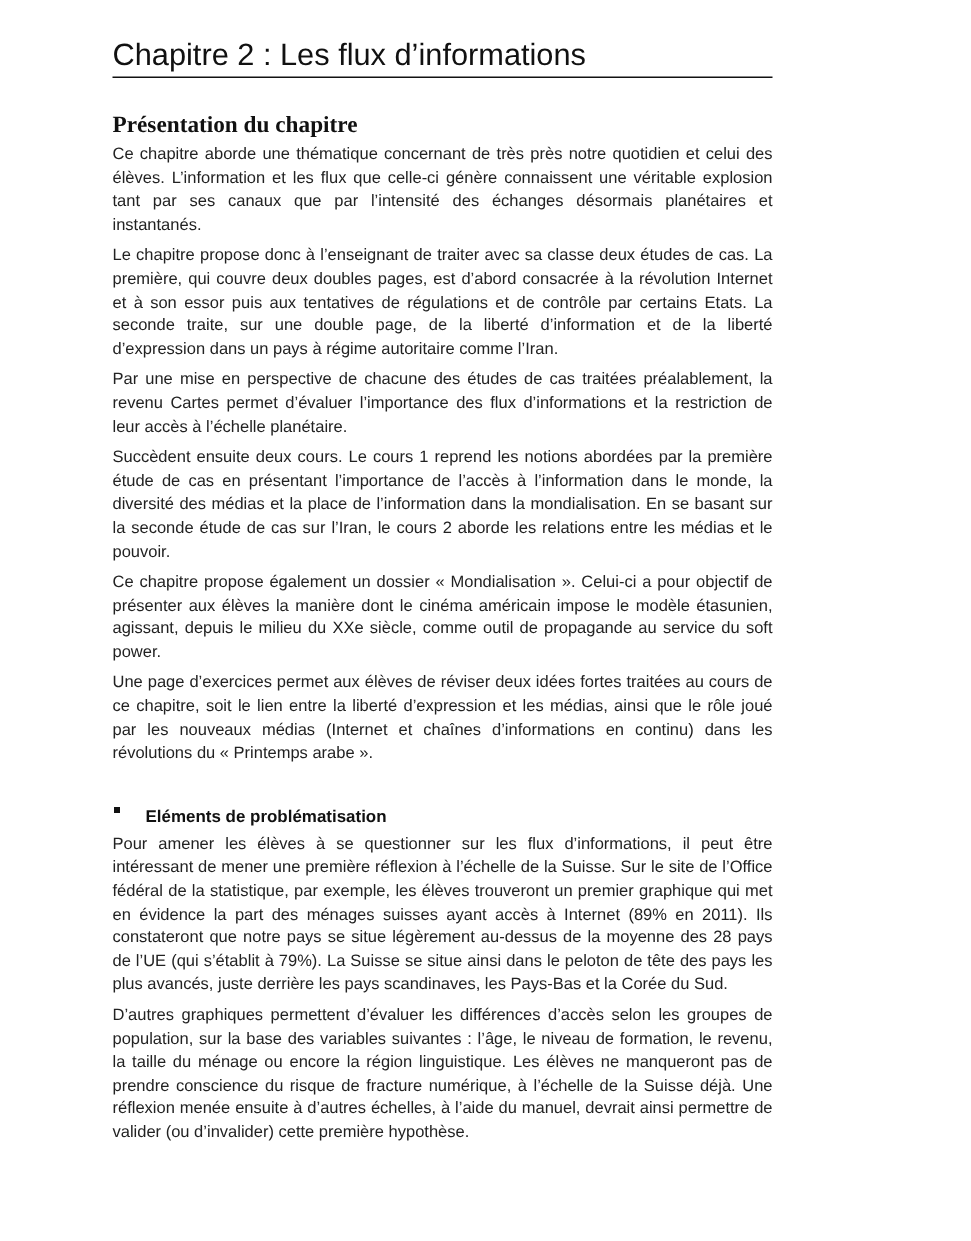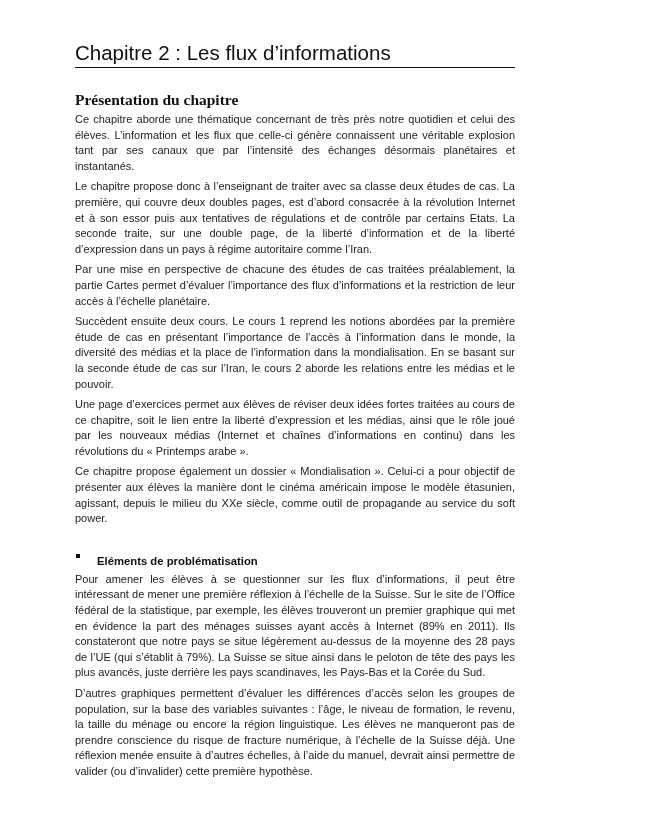--- a/index.html
+++ b/index.html
@@ -1,17 +1,17 @@
 <!DOCTYPE html>
 <html><head>
 <meta charset="utf-8">
 <style>
   html, body { margin: 0; padding: 0; background: #ffffff; }
   body { width: 647px; height: 827px; position: relative; overflow: hidden; }
-  .page { position: absolute; left: 75px; top: 40px; width: 440px; color: #1a1a1a; }
+  .page { position: absolute; left: 75px; top: 24px; width: 440px; color: #1a1a1a; }
   .chapter-title {
     font-family: "Liberation Sans", sans-serif;
     font-size: 20.5px; font-weight: normal; color: #111;
     margin: 0; padding: 0 0 1px 0;
     border-bottom: 1.5px solid #111;
     line-height: 26px;
   }
   .section-title {
     font-family: Liberation Serif, serif;
     font-size: 15.5px; font-weight: bold; color: #111;
@@ -33,24 +33,24 @@
 </style>
 </head>
 <body>
 
 <div class="page">
   <h1 class="chapter-title">Chapitre 2 : Les flux d’informations</h1>
 
   <h2 class="section-title">Présentation du chapitre</h2>
   <p class="body">Ce chapitre aborde une thématique concernant de très près notre quotidien et celui des élèves. L’information et les flux que celle-ci génère connaissent une véritable explosion tant par ses canaux que par l’intensité des échanges désormais planétaires et instantanés.</p>
   <p class="body">Le chapitre propose donc à l’enseignant de traiter avec sa classe deux études de cas. La première, qui couvre deux doubles pages, est d’abord consacrée à la révolution Internet et à son essor puis aux tentatives de régulations et de contrôle par certains Etats. La seconde traite, sur une double page, de la liberté d’information et de la liberté d’expression dans un pays à régime autoritaire comme l’Iran.</p>
-  <p class="body">Par une mise en perspective de chacune des études de cas traitées préalablement, la partie Cartes permet d’évaluer l’importance des flux d’informations et la restriction de leur accès à l’échelle planétaire.</p>
+  <p class="body">Par une mise en perspective de chacune des études de cas traitées préalablement, la revenu Cartes permet d’évaluer l’importance des flux d’informations et la restriction de leur accès à l’échelle planétaire.</p>
   <p class="body">Succèdent ensuite deux cours. Le cours 1 reprend les notions abordées par la première étude de cas en présentant l’importance de l’accès à l’information dans le monde, la diversité des médias et la place de l’information dans la mondialisation. En se basant sur la seconde étude de cas sur l’Iran, le cours 2 aborde les relations entre les médias et le pouvoir.</p>
+  <p class="body">Ce chapitre propose également un dossier « Mondialisation ». Celui-ci a pour objectif de présenter aux élèves la manière dont le cinéma américain impose le modèle étasunien, agissant, depuis le milieu du XXe siècle, comme outil de propagande au service du soft power.</p>
   <p class="body">Une page d’exercices permet aux élèves de réviser deux idées fortes traitées au cours de ce chapitre, soit le lien entre la liberté d’expression et les médias, ainsi que le rôle joué par les nouveaux médias (Internet et chaînes d’informations en continu) dans les révolutions du « Printemps arabe ».</p>
-  <p class="body">Ce chapitre propose également un dossier « Mondialisation ». Celui-ci a pour objectif de présenter aux élèves la manière dont le cinéma américain impose le modèle étasunien, agissant, depuis le milieu du XXe siècle, comme outil de propagande au service du soft power.</p>
 
   <div class="bullet-heading">
     <span class="bullet-square"></span>
     <span>Eléments de problématisation</span>
   </div>
   <p class="body">Pour amener les élèves à se questionner sur les flux d’informations, il peut être intéressant de mener une première réflexion à l’échelle de la Suisse. Sur le site de l’Office fédéral de la statistique, par exemple, les élèves trouveront un premier graphique qui met en évidence la part des ménages suisses ayant accès à Internet (89% en 2011). Ils constateront que notre pays se situe légèrement au-dessus de la moyenne des 28 pays de l’UE (qui s’établit à 79%). La Suisse se situe ainsi dans le peloton de tête des pays les plus avancés, juste derrière les pays scandinaves, les Pays-Bas et la Corée du Sud.</p>
   <p class="body">D’autres graphiques permettent d’évaluer les différences d’accès selon les groupes de population, sur la base des variables suivantes : l’âge, le niveau de formation, le revenu, la taille du ménage ou encore la région linguistique. Les élèves ne manqueront pas de prendre conscience du risque de fracture numérique, à l’échelle de la Suisse déjà. Une réflexion menée ensuite à d’autres échelles, à l’aide du manuel, devrait ainsi permettre de valider (ou d’invalider) cette première hypothèse.</p>
 </div>
 
 </body></html>

